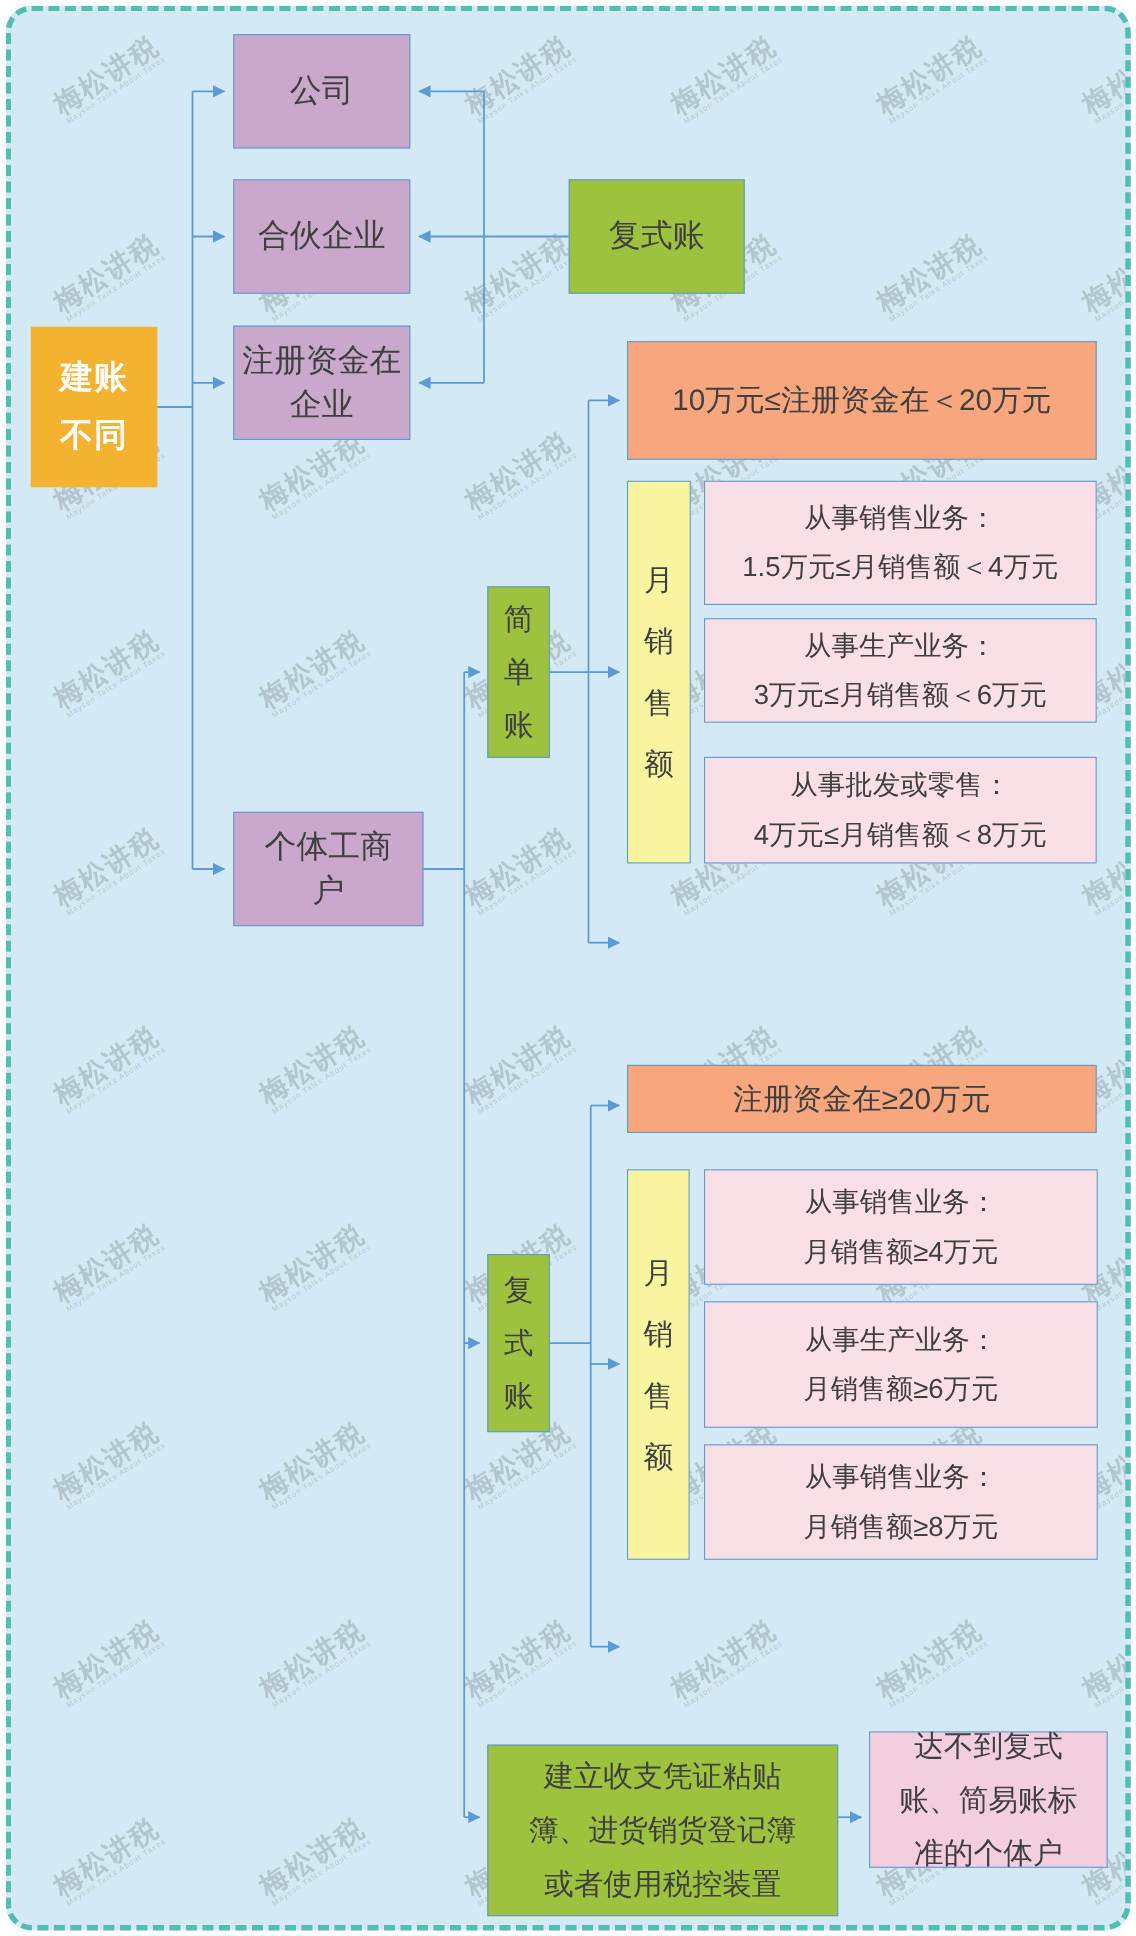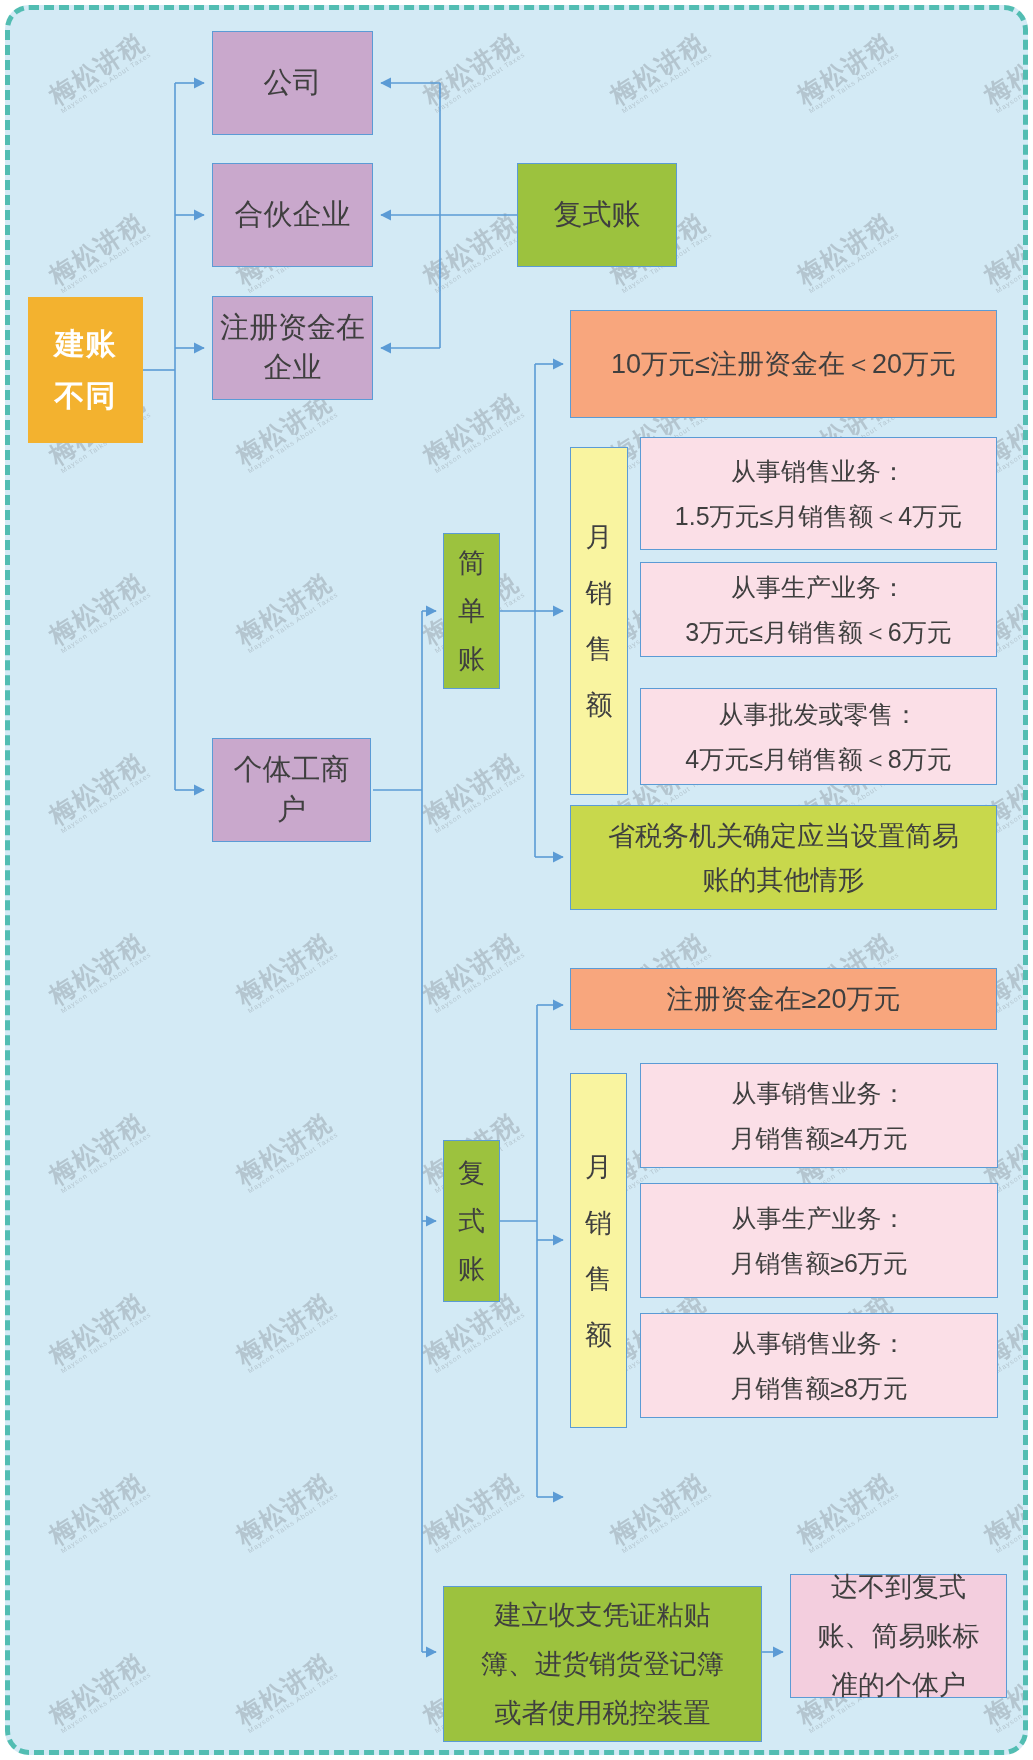--- a/index.html
+++ b/index.html
@@ -31,21 +31,21 @@
   }
   .purple{background:var(--purple,#c9a8cc);font-size:29px;}
   .root{
     background:var(--orange,#f3b22f);border:none;color:#ffffff;
     font-weight:bold;font-size:30px;line-height:52px;letter-spacing:1px;
   }
   .green{background:var(--green,#9cc23e);font-size:29px;}
   .vnode{padding:0 11px;font-size:27px;line-height:48px;word-break:break-all;}
   .vcol{
     background:var(--yellow,#f9f4a0);padding:0 11px;font-size:27px;
-    line-height:56px;word-break:break-all;margin-top:10px;
+    line-height:56px;word-break:break-all;
   }
   .salmon{background:var(--salmon,#f8a67d);font-size:27px;}
   .pink{background:var(--pink,#fbdfe7);font-size:25px;line-height:45px;}
   .lime{background:var(--lime,#c8d84c);font-size:27px;line-height:44px;}
   .green-multi{background:var(--green,#9cc23e);font-size:27px;line-height:49px;margin-top:12px;}
   .pink-deep{background:var(--pink-deep,#f3cede);font-size:27px;line-height:49px;}
 </style>
 </head>
 <body>
 
@@ -338,39 +338,37 @@
     </g>
   </svg>
 
   <div class="node root" style="left:28px;top:297px;width:115px;height:146px">建账
 不同</div>
 
   <div class="node purple" style="left:212px;top:31px;width:161px;height:104px">公司</div>
   <div class="node purple" style="left:212px;top:163px;width:161px;height:104px">合伙企业</div>
   <div class="node purple" style="left:212px;top:296px;width:161px;height:104px">注册资金在
 企业</div>
-  <div class="node purple" style="left:212px;top:738px;width:159px;height:104px">个体工商
+  <div class="node purple" style="left:212px;top:738px;width:173px;height:104px">个体工商
 户</div>
 
   <div class="node green" style="left:517px;top:163px;width:160px;height:104px">复式账</div>
   <div class="node green vnode" style="left:443px;top:533px;width:57px;height:156px">简单账</div>
   <div class="node green vnode" style="left:443px;top:1140px;width:57px;height:162px">复式账</div>
 
   <div class="node salmon" style="left:570px;top:310px;width:427px;height:108px">10万元≤注册资金在＜20万元</div>
 
   <div class="node vcol" style="left:570px;top:437px;width:58px;height:348px">月销售额</div>
   <div class="node pink" style="left:640px;top:437px;width:357px;height:113px">从事销售业务：
 1.5万元≤月销售额＜4万元</div>
   <div class="node pink" style="left:640px;top:562px;width:357px;height:95px">从事生产业务：
 3万元≤月销售额＜6万元</div>
   <div class="node pink" style="left:640px;top:688px;width:357px;height:97px">从事批发或零售：
 4万元≤月销售额＜8万元</div>
 
-  <div class="node lime" style="left:570px;top:805px;width:427px;height:105px">省税务机关确定应当设置简易
-账的其他情形</div>
 
   <div class="node salmon" style="left:570px;top:968px;width:427px;height:62px">注册资金在≥20万元</div>
 
   <div class="node vcol" style="left:570px;top:1063px;width:57px;height:355px">月销售额</div>
   <div class="node pink" style="left:640px;top:1063px;width:358px;height:105px">从事销售业务：
 月销售额≥4万元</div>
   <div class="node pink" style="left:640px;top:1183px;width:358px;height:115px">从事生产业务：
 月销售额≥6万元</div>
   <div class="node pink" style="left:640px;top:1313px;width:358px;height:105px">从事销售业务：
 月销售额≥8万元</div>

